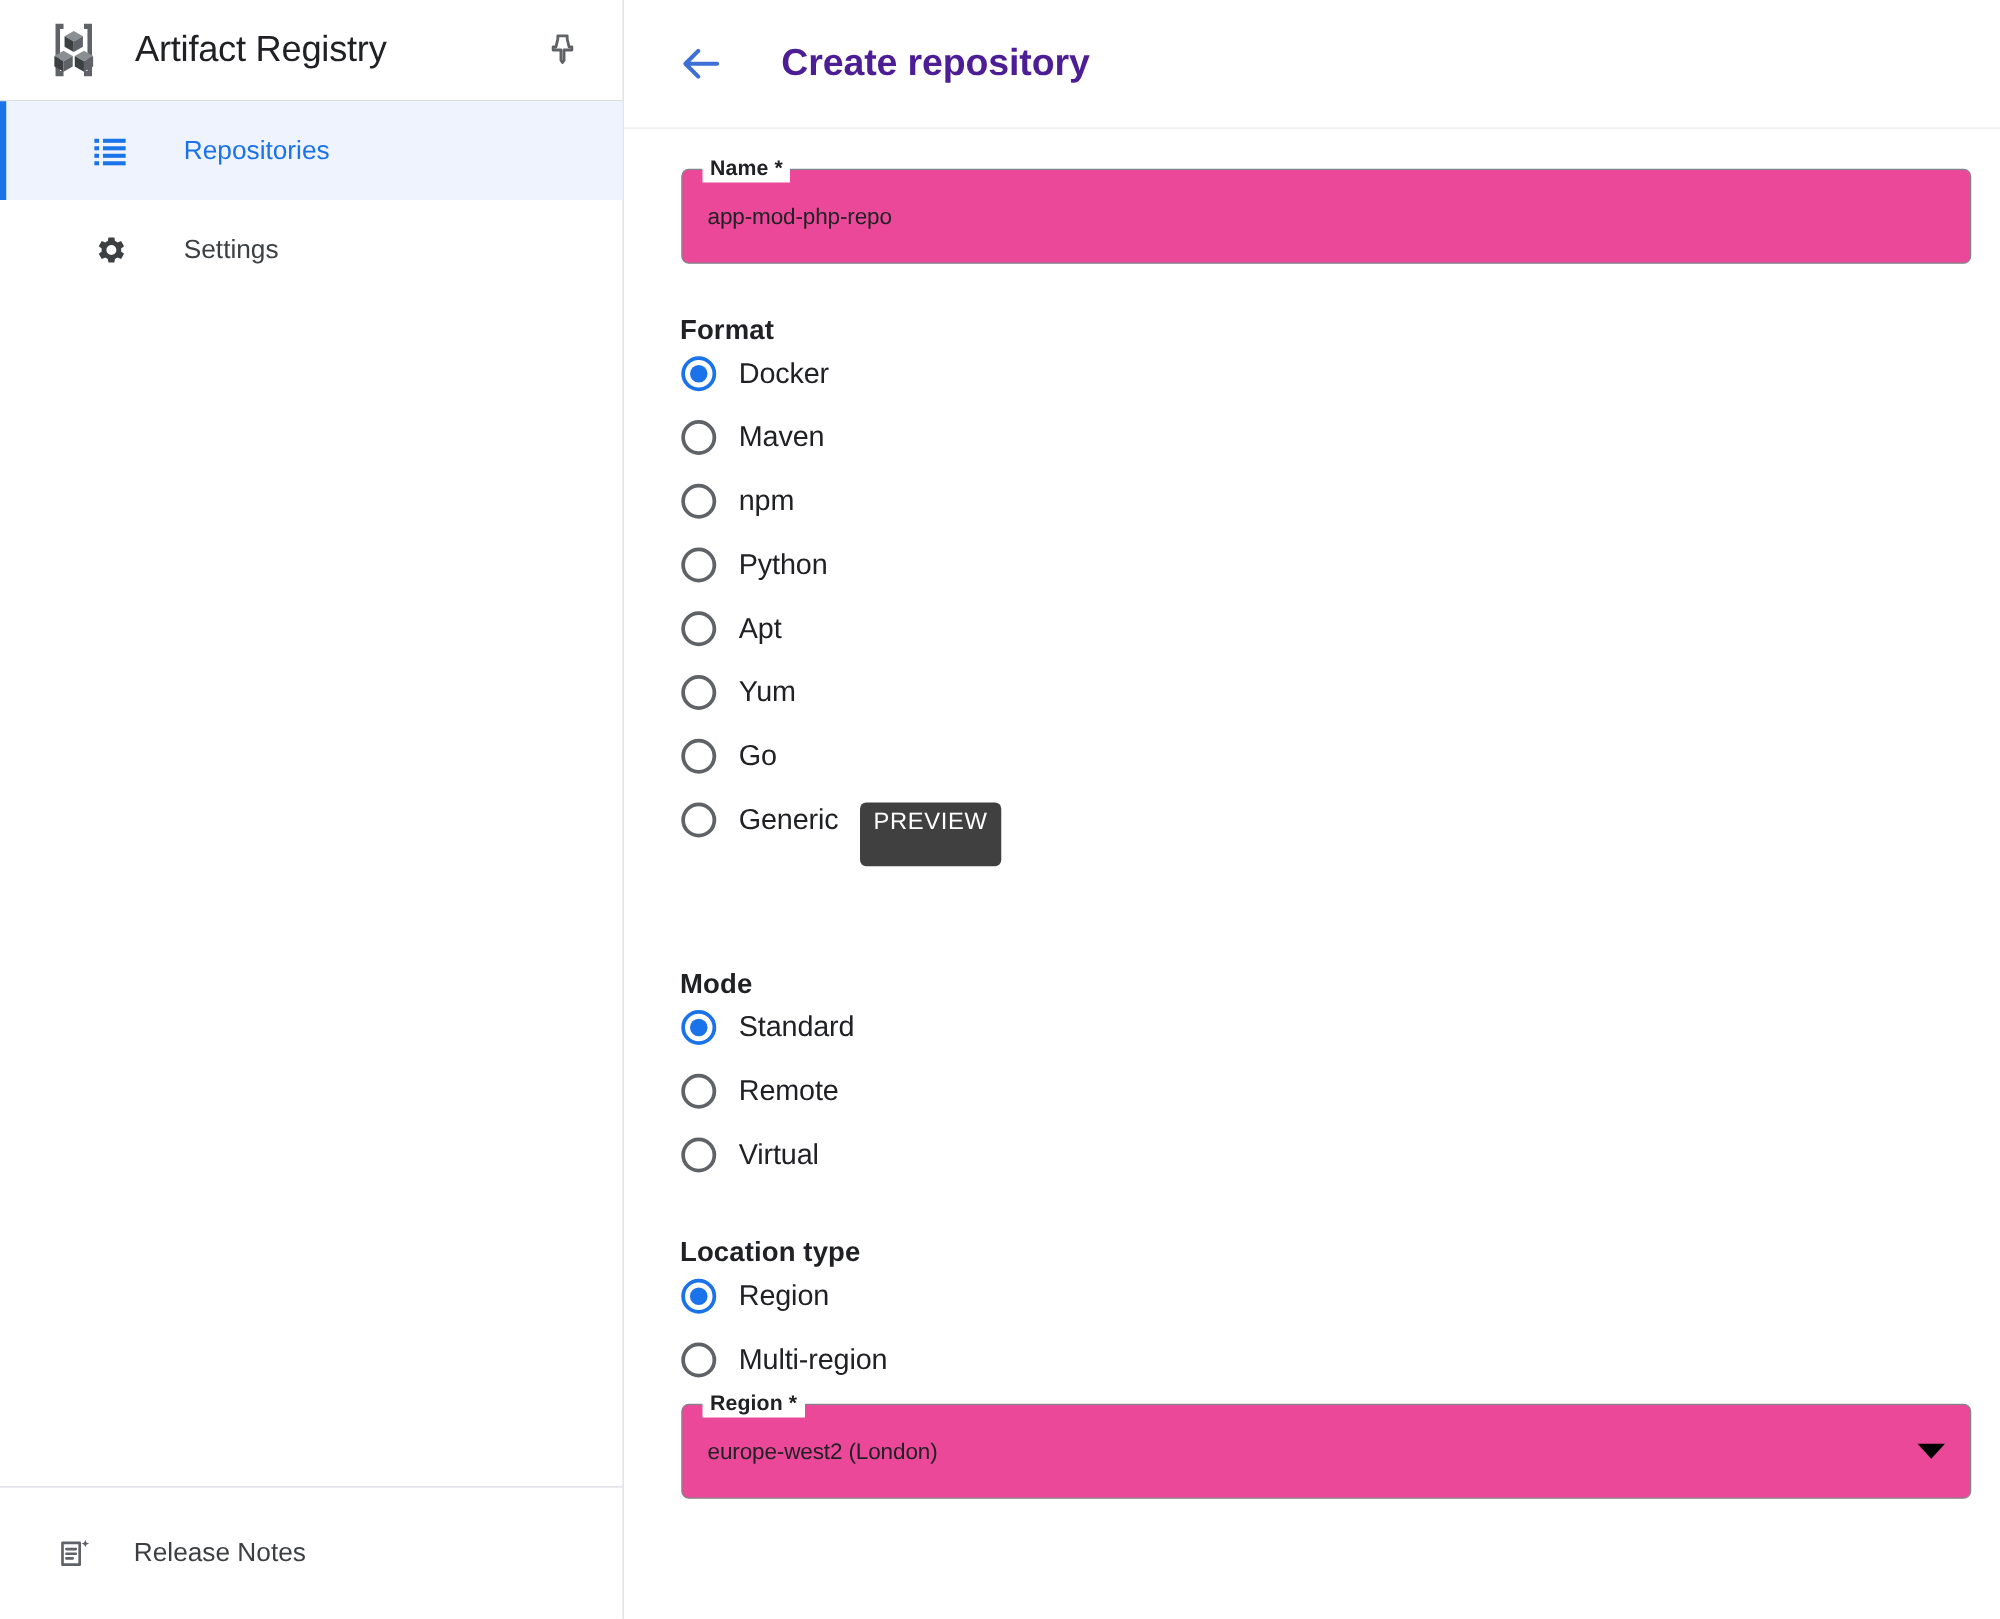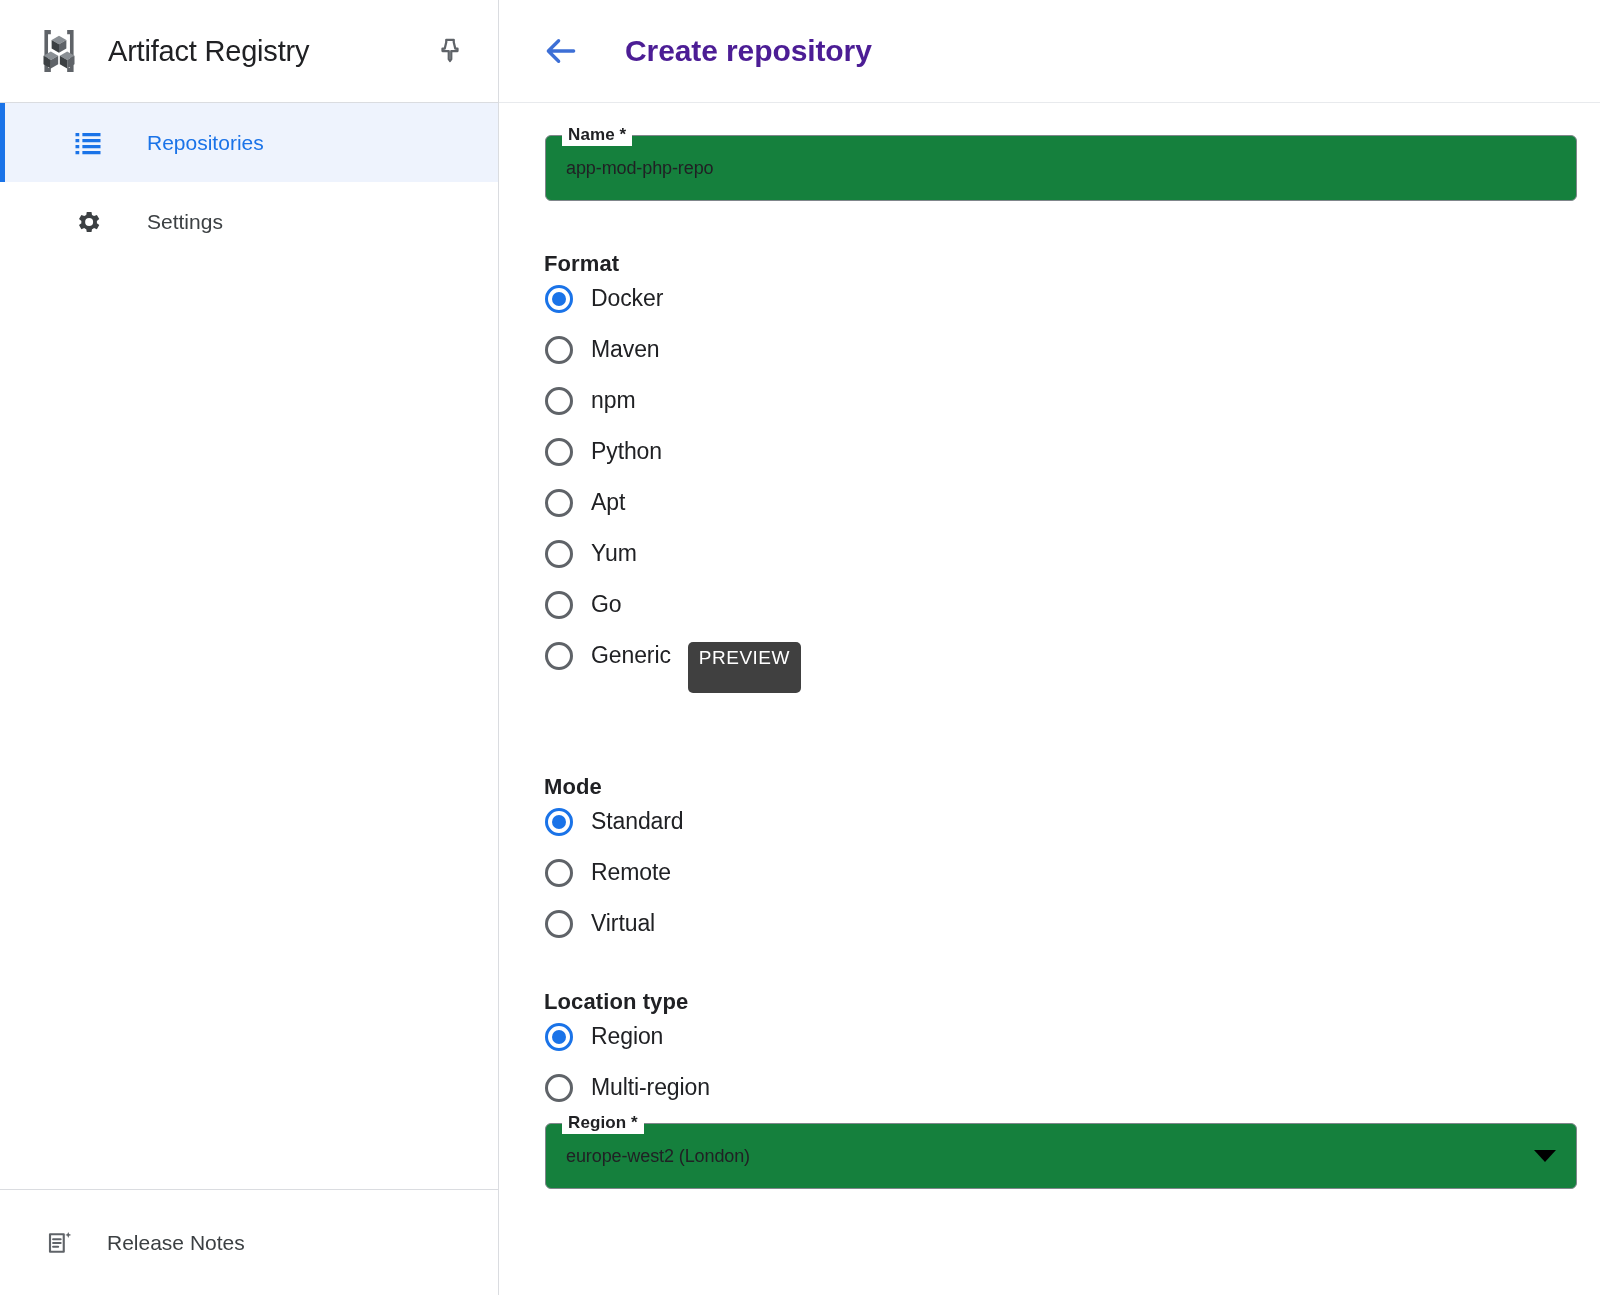--- a/index.html
+++ b/index.html
@@ -20,21 +20,21 @@
     width: 499px;
     height: 1295px;
     border-right: 1px solid #dadce0;
     display: flex;
     flex-direction: column;
     background: #fff;
     position: relative;
     flex: 0 0 499px;
   }
   .sb-header {
-    height: 103px;
+    height: 81px;
     border-bottom: 1px solid #dadce0;
     display: flex;
     align-items: center;
     padding: 0 26px 0 28px;
     gap: 0;
   }
   .logo-wrap { width: 62px; height: 62px; display: flex; align-items: center; justify-content: center; }
   .sb-title {
     font-size: 29px;
     font-weight: 400;
@@ -126,27 +126,27 @@
     padding: 0;
     position: relative;
     flex: 1 1 auto;
   }
 
   
   .field {
     position: absolute;
     left: 46px;
     width: 1032px;
-    height: 66px;
+    height: 76px;
     border: 1px solid #80868b;
     border-radius: 6px;
     display: flex;
     align-items: center;
     padding: 0 20px;
-    background: #15803d;
+    background: #ec4899;
   }
   .field .legend {
     position: absolute;
     top: -12px;
     left: 16px;
     background: #fff;
     padding: 0 6px;
     font-size: 17px;
     font-weight: 700;
     color: #202124;

